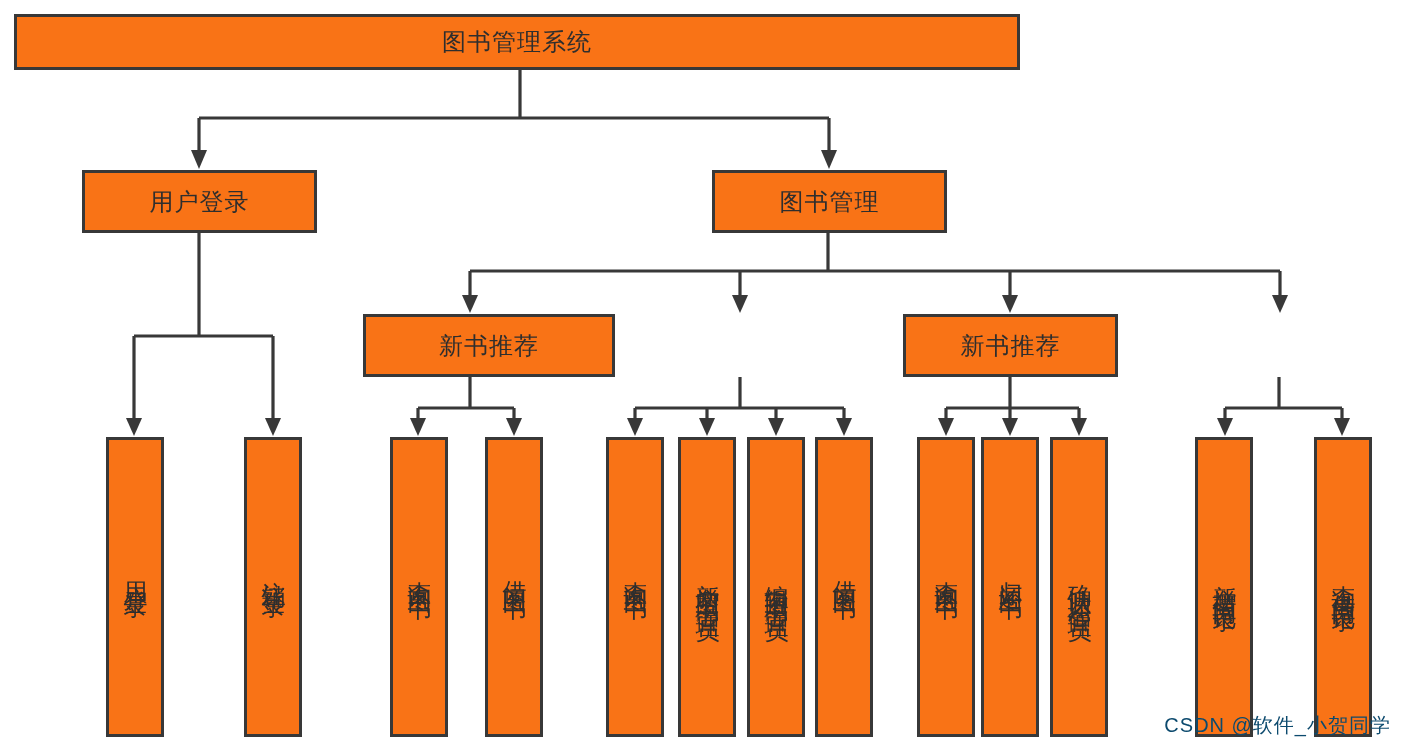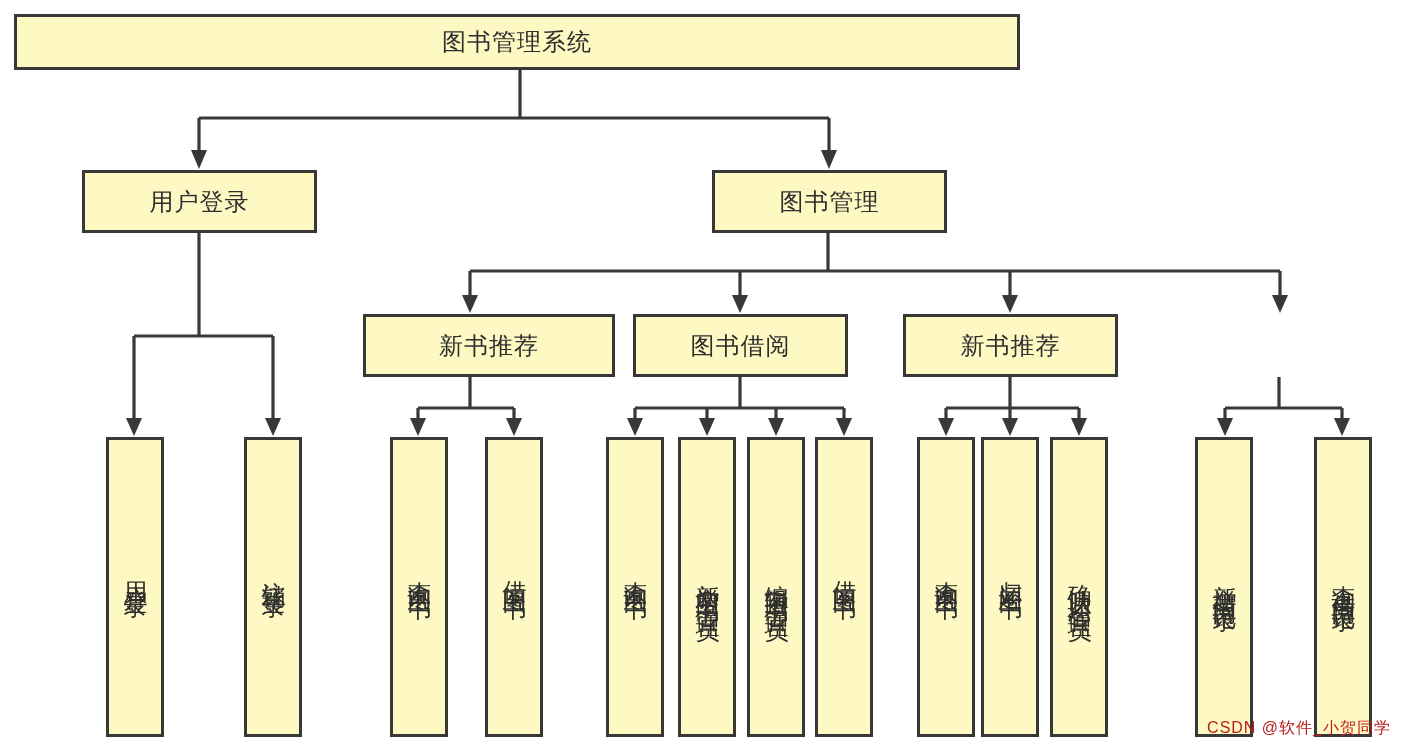--- a/index.html
+++ b/index.html
@@ -11,21 +11,21 @@
     font-family: "Liberation Sans", "DejaVu Sans", sans-serif;
     overflow: hidden;
   }
   .connectors { position: absolute; left: 0; top: 0; width: 1405px; height: 747px; }
   .connectors path { stroke: #383838; stroke-width: 3.2; fill: none; }
   .connectors polygon { fill: #383838; stroke: none; }
   .node {
     position: absolute;
     box-sizing: border-box;
     border: 3px solid #383838;
-    background: #fef9c3;
+    background: #f97316;
     display: flex;
     align-items: center;
     justify-content: center;
     color: #2e2e2e;
   }
   .hnode { font-size: 24px; letter-spacing: 1px; }
   .hnode span { white-space: nowrap; }
   .leaf span {
     writing-mode: vertical-rl;
     text-orientation: mixed;
@@ -34,22 +34,22 @@
     line-height: 1.2;
     white-space: nowrap;
   }
   .leaf.pad4 { padding-bottom: 30px; }
   .leaf.pad6 { padding-bottom: 12px; }
   .leaf.pad9 { padding-bottom: 0; }
   .watermark {
     position: absolute;
     right: 14px;
     bottom: 8px;
-    font-size: 16px;
-    color: #b91c1c;
+    font-size: 20px;
+    color: #0c4a6e;
     letter-spacing: 1px;
     white-space: nowrap;
   }
 </style>
 </head>
 <body>
 
 <div class="canvas">
 
   <svg class="connectors" viewBox="0 0 1405 747" width="1405" height="747">
@@ -102,23 +102,20 @@
   <div class="node hnode" style="left:82px; top:170px; width:235px; height:63px;">
     <span>用户登录</span>
   </div>
   <div class="node hnode" style="left:712px; top:170px; width:235px; height:63px;font-family:Liberation Serif, serif;">
     <span>图书管理</span>
   </div>
 
   <div class="node hnode" style="left:363px; top:314px; width:252px; height:63px;">
     <span>新书推荐</span>
   </div>
-  <div class="node hnode" style="left:633px; top:314px; width:215px; height:63px;">
-    <span>图书借阅</span>
-  </div>
   <div class="node hnode" style="left:903px; top:314px; width:215px; height:63px;">
     <span>新书推荐</span>
   </div>
 
   <div class="node leaf pad4" style="left:106px; top:437px; width:58px; height:300px;">
     <span>用户登录</span>
   </div>
   <div class="node leaf pad4" style="left:244px; top:437px; width:58px; height:300px;">
     <span>注销登录</span>
   </div>

